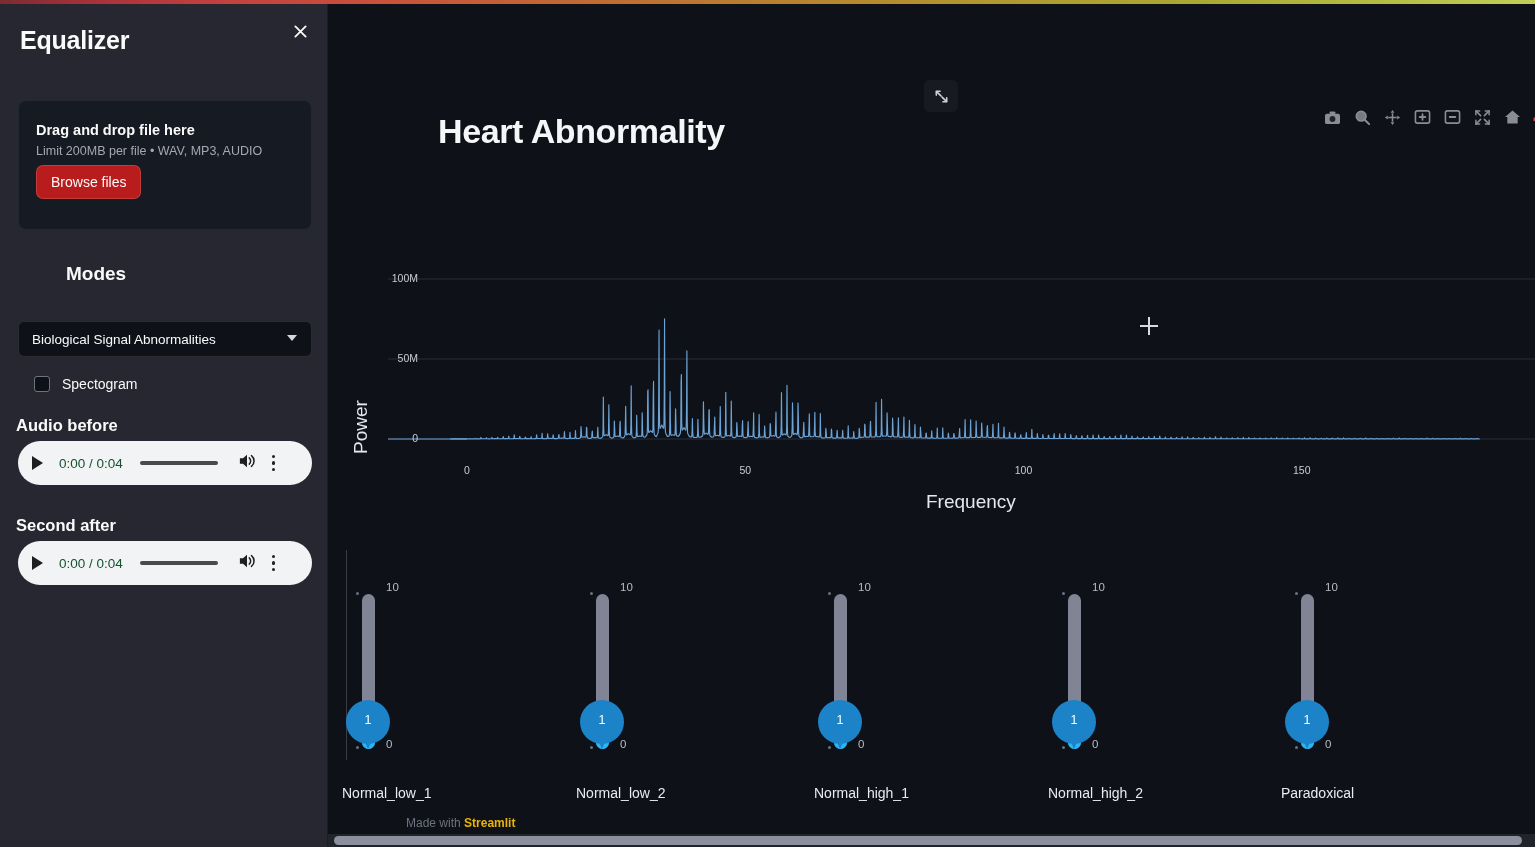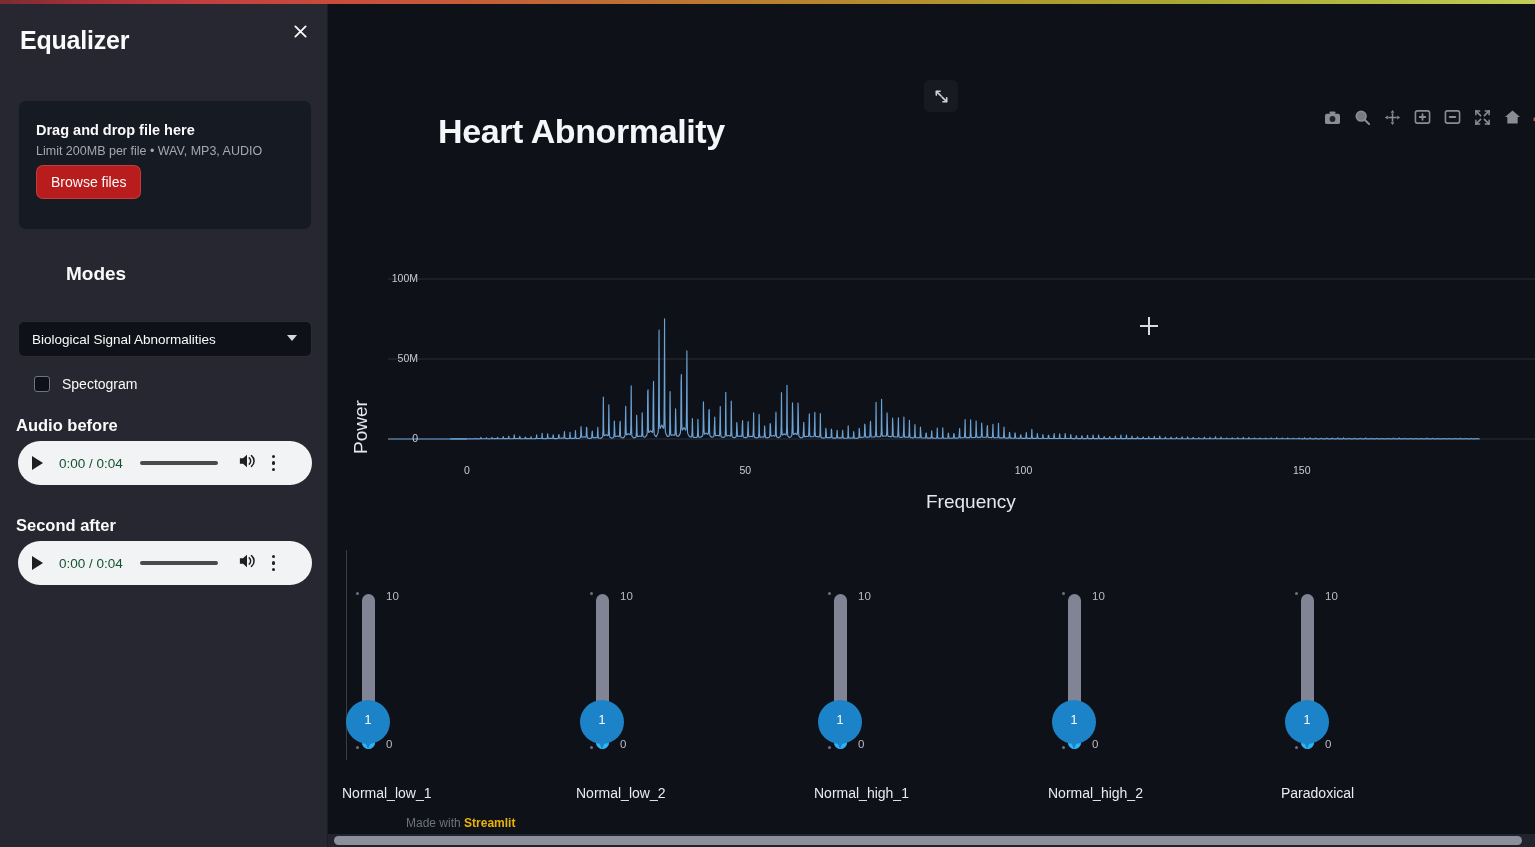--- a/index.html
+++ b/index.html
@@ -123,21 +123,21 @@
   .sfill { position: absolute; left: 0; bottom: 0; width: 13px; height: 16px;
            background: #29b6f6; border-radius: 0 0 7px 7px; }
   .sfill2 { position: absolute; left: 0; bottom: 14px; width: 13px; height: 14px;
            background: #1c83c9; border-radius: 2px; opacity: .85; }
   .sthumb { position: absolute; left: 12px; top: 150px; width: 44px; height: 44px; cursor: pointer; }
   .sthumb .bub { width: 44px; height: 44px; border-radius: 50% 50% 50% 50%; background: #1c83c9;
                  display: flex; align-items: flex-start; justify-content: center; }
   .sthumb .bub span { font-size: 12.5px; color: #fff; margin-top: 13px; font-weight: 400; }
   .sthumb .tail { position: absolute; left: 15.5px; top: 34px; width: 13px; height: 15px; background: #1c83c9;
                   clip-path: polygon(0 0, 100% 0, 50% 100%); }
-  .smax { position: absolute; left: 52px; top: 40px; font-size: 11.5px; color: #b8bcc7; }
+  .smax { position: absolute; left: 52px; top: 31px; font-size: 11.5px; color: #b8bcc7; }
   .smin { position: absolute; left: 52px; top: 188px; font-size: 11.5px; color: #b8bcc7; }
   .stick { position: absolute; left: 22px; width: 3px; height: 3px; background: #6d7180; border-radius: 50%; }
   .slabel { position: absolute; top: 235px; left: 8px; font-size: 14px; color: #e9ebef; white-space: nowrap; }
 
   .vdiv { position: absolute; top: 546px; left: 18px; width: 1px; height: 210px; background: #3a3d48; }
 
   .footer { position: absolute; top: 812px; left: 78px; font-size: 12px; color: #6e727f; }
   .footer b { color: #eab308; font-weight: 700; }
 
   .hscroll { position: absolute; bottom: 0px; left: 328px; width: 1207px; height: 13px; background: #22242c; }

